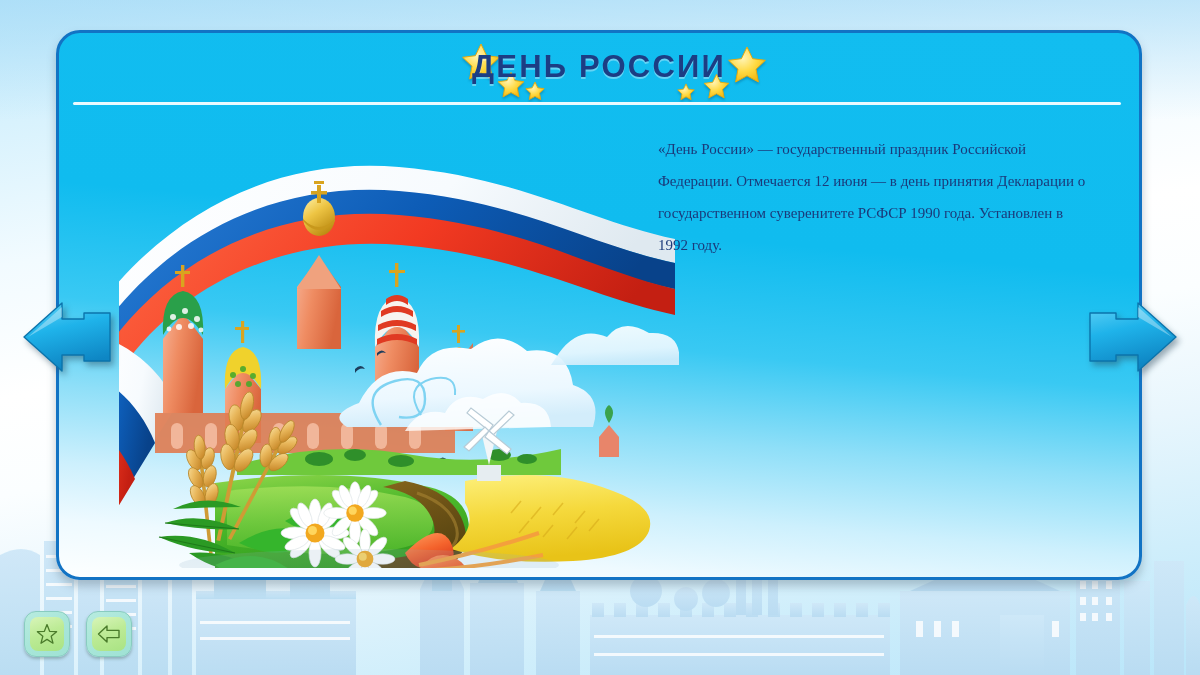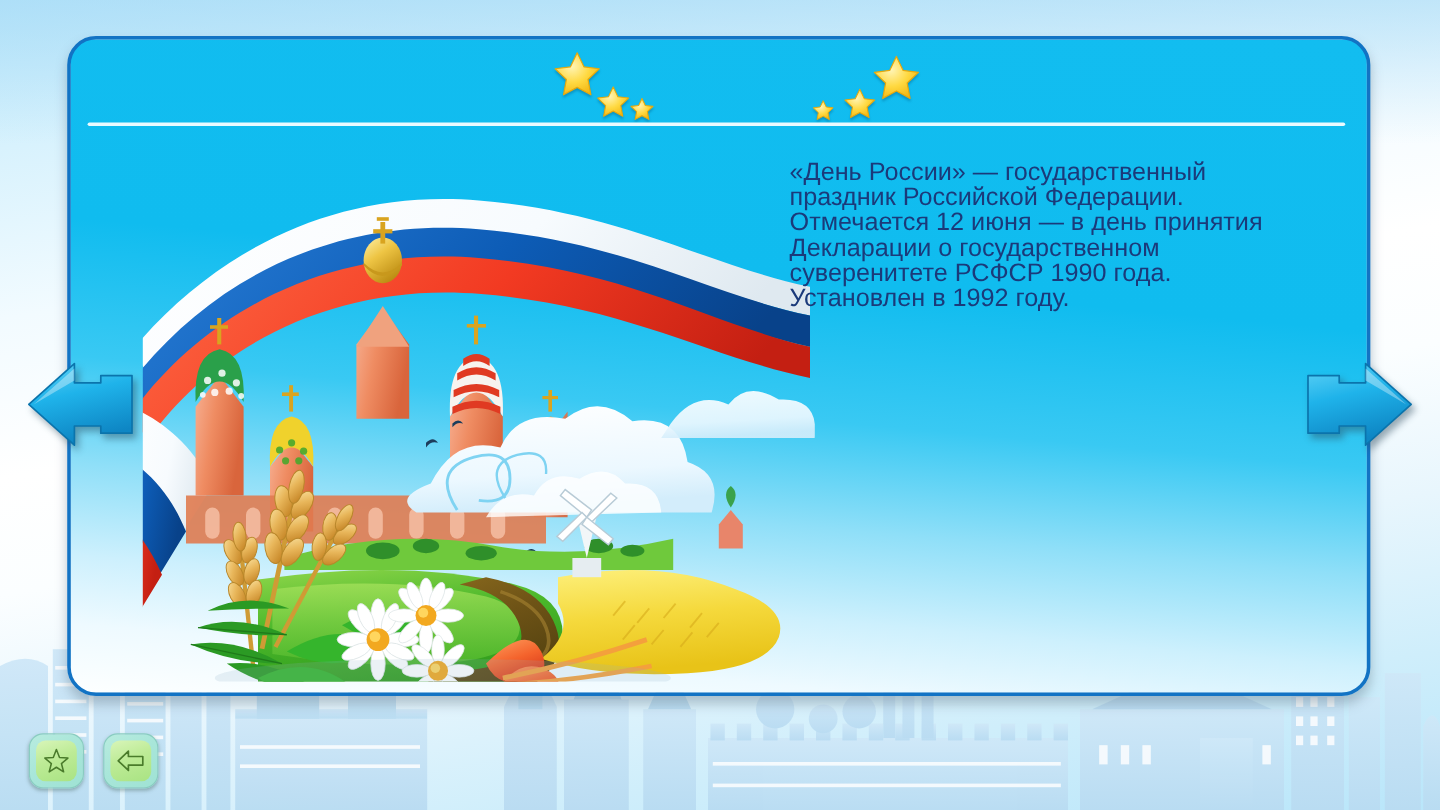--- a/index.html
+++ b/index.html
@@ -112,23 +112,23 @@
 
   
   .text-col {
     position: absolute;
     left: 599px;
     top: 100px;
     width: 436px;
   }
   .para {
     color: #1b3a7a;
-    font-size: 21px;
-    line-height: 21px;
-    font-family: Liberation Sans, sans-serif;
+    font-size: 15px;
+    line-height: 32px;
+    font-family: Liberation Serif, serif;
   }
   .para + .para { margin-top: 27px; }
 
   
   .nav-arrow {
     position: absolute;
     top: 295px;
     width: 90px;
     height: 84px;
     filter: drop-shadow(3px 4px 3px rgba(40,70,90,.45));
@@ -293,20 +293,21 @@
         </defs>
       <path d="M20 2 L25.6 13.7 L38.4 15.3 L29 24.2 L31.4 37 L20 30.8 L8.6 37 L11 24.2 L1.6 15.3 L14.4 13.7 Z" fill="url(#sg1)" stroke="#e7a90c" stroke-width="1" stroke-linejoin="round"></path>
     </svg>
     <svg class="star" style="left:438px; top:38px;" width="28" height="28" viewBox="0 0 40 40" xmlns="http://www.w3.org/2000/svg">
       <path d="M20 2 L25.6 13.7 L38.4 15.3 L29 24.2 L31.4 37 L20 30.8 L8.6 37 L11 24.2 L1.6 15.3 L14.4 13.7 Z" fill="url(#sg1)" stroke="#e7a90c" stroke-width="1.3" stroke-linejoin="round"></path>
     </svg>
     <svg class="star" style="left:466px; top:48px;" width="20" height="20" viewBox="0 0 40 40" xmlns="http://www.w3.org/2000/svg">
       <path d="M20 2 L25.6 13.7 L38.4 15.3 L29 24.2 L31.4 37 L20 30.8 L8.6 37 L11 24.2 L1.6 15.3 L14.4 13.7 Z" fill="url(#sg1)" stroke="#e7a90c" stroke-width="1.8" stroke-linejoin="round"></path>
     </svg>
 
+    <div class="title">ДЕНЬ РОССИИ</div>
 
     <svg class="star" style="left:618px; top:50px;" width="18" height="18" viewBox="0 0 40 40" xmlns="http://www.w3.org/2000/svg">
       <path d="M20 2 L25.6 13.7 L38.4 15.3 L29 24.2 L31.4 37 L20 30.8 L8.6 37 L11 24.2 L1.6 15.3 L14.4 13.7 Z" fill="url(#sg1)" stroke="#e7a90c" stroke-width="1.8" stroke-linejoin="round"></path>
     </svg>
     <svg class="star" style="left:644px; top:40px;" width="27" height="27" viewBox="0 0 40 40" xmlns="http://www.w3.org/2000/svg">
       <path d="M20 2 L25.6 13.7 L38.4 15.3 L29 24.2 L31.4 37 L20 30.8 L8.6 37 L11 24.2 L1.6 15.3 L14.4 13.7 Z" fill="url(#sg1)" stroke="#e7a90c" stroke-width="1.3" stroke-linejoin="round"></path>
     </svg>
     <svg class="star" style="left:668px; top:12px;" width="40" height="40" viewBox="0 0 40 40" xmlns="http://www.w3.org/2000/svg">
       <path d="M20 2 L25.6 13.7 L38.4 15.3 L29 24.2 L31.4 37 L20 30.8 L8.6 37 L11 24.2 L1.6 15.3 L14.4 13.7 Z" fill="url(#sg1)" stroke="#e7a90c" stroke-width="1" stroke-linejoin="round"></path>
     </svg>

